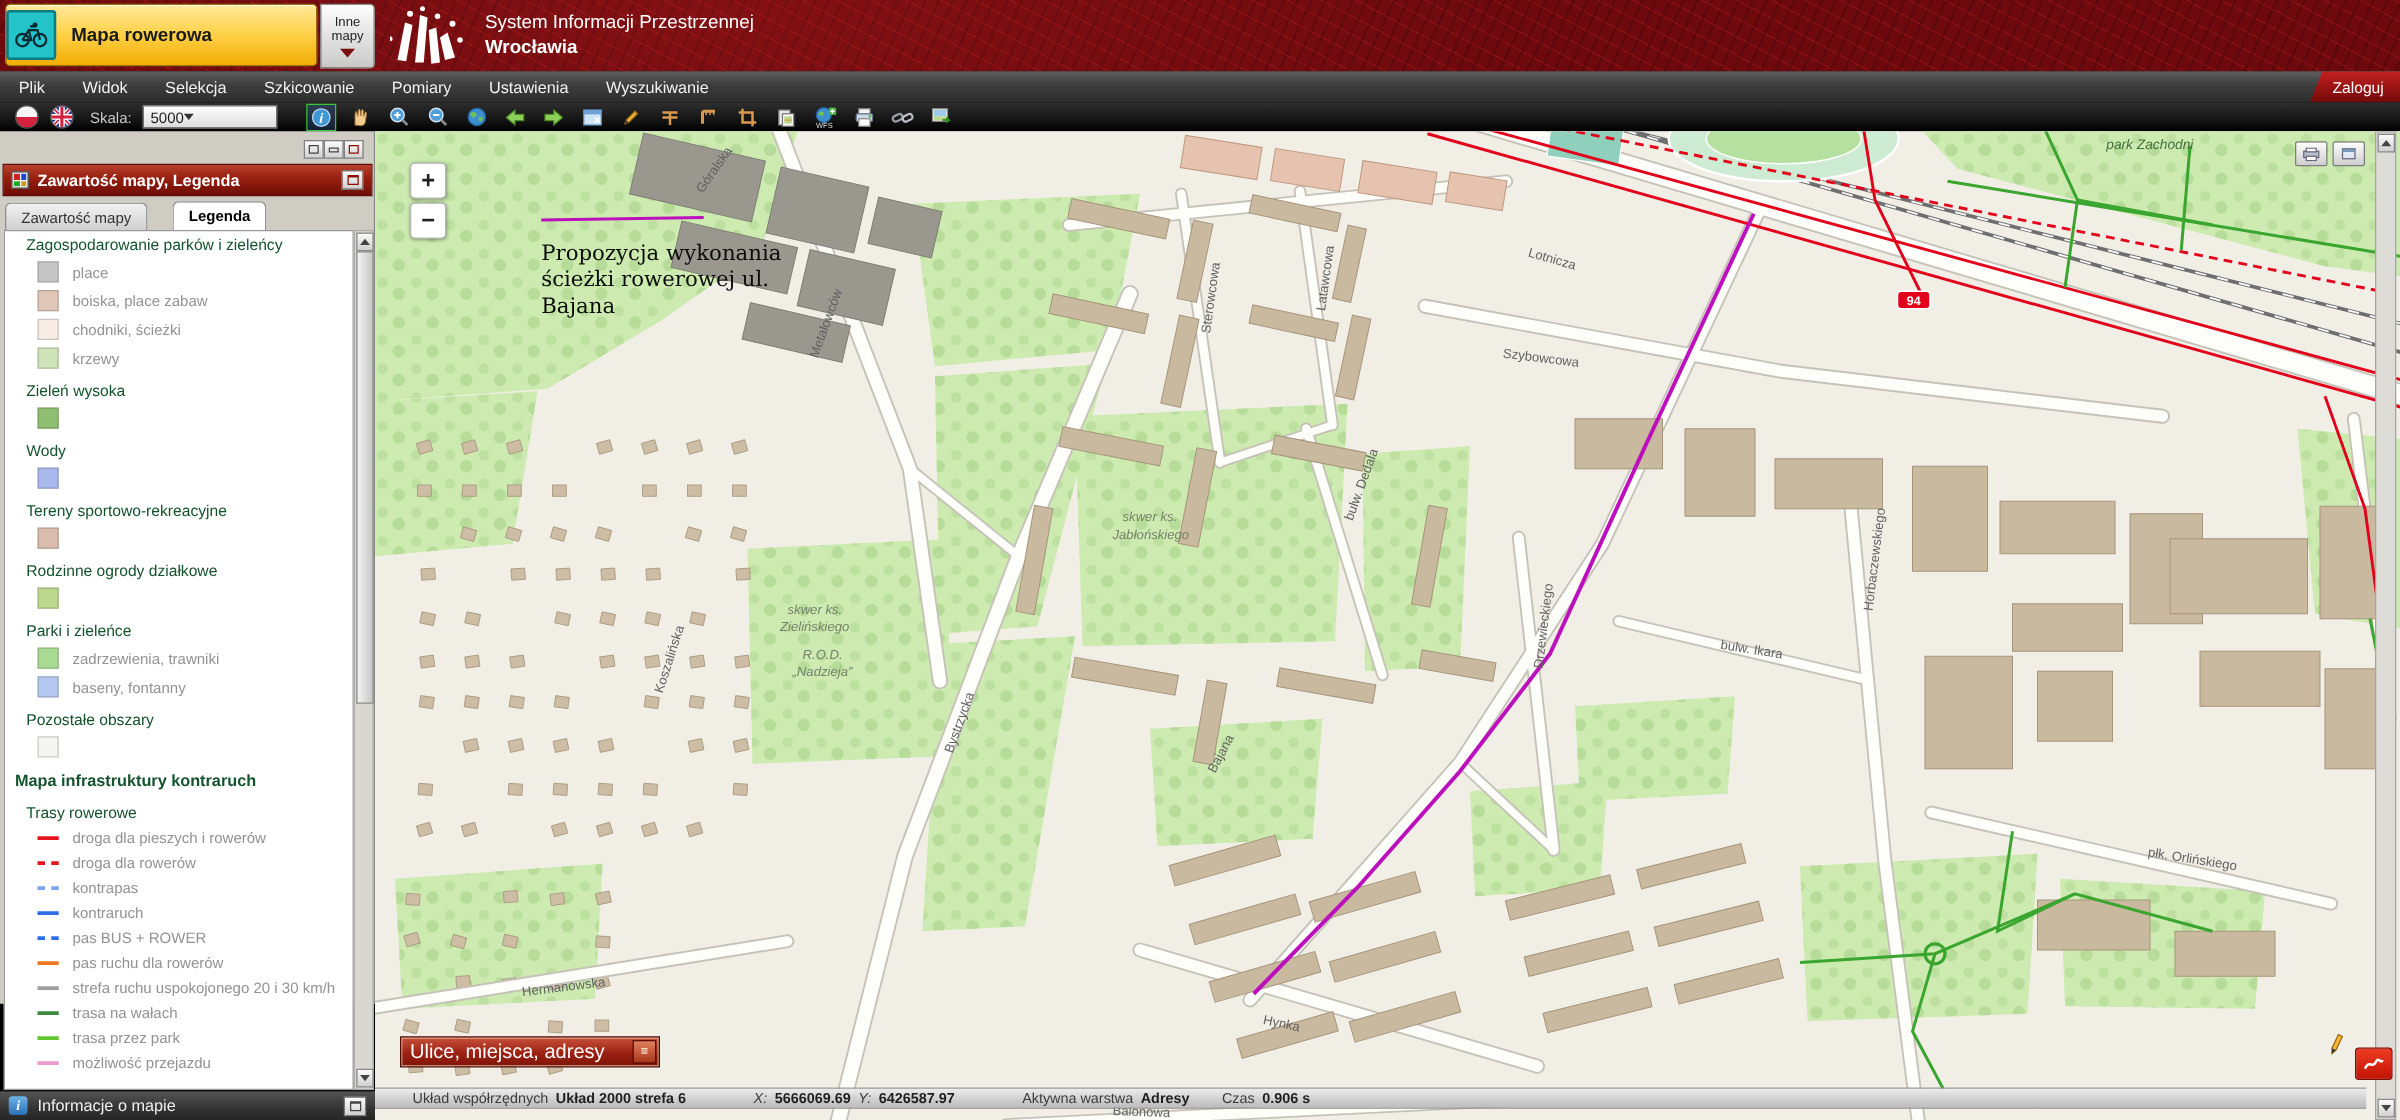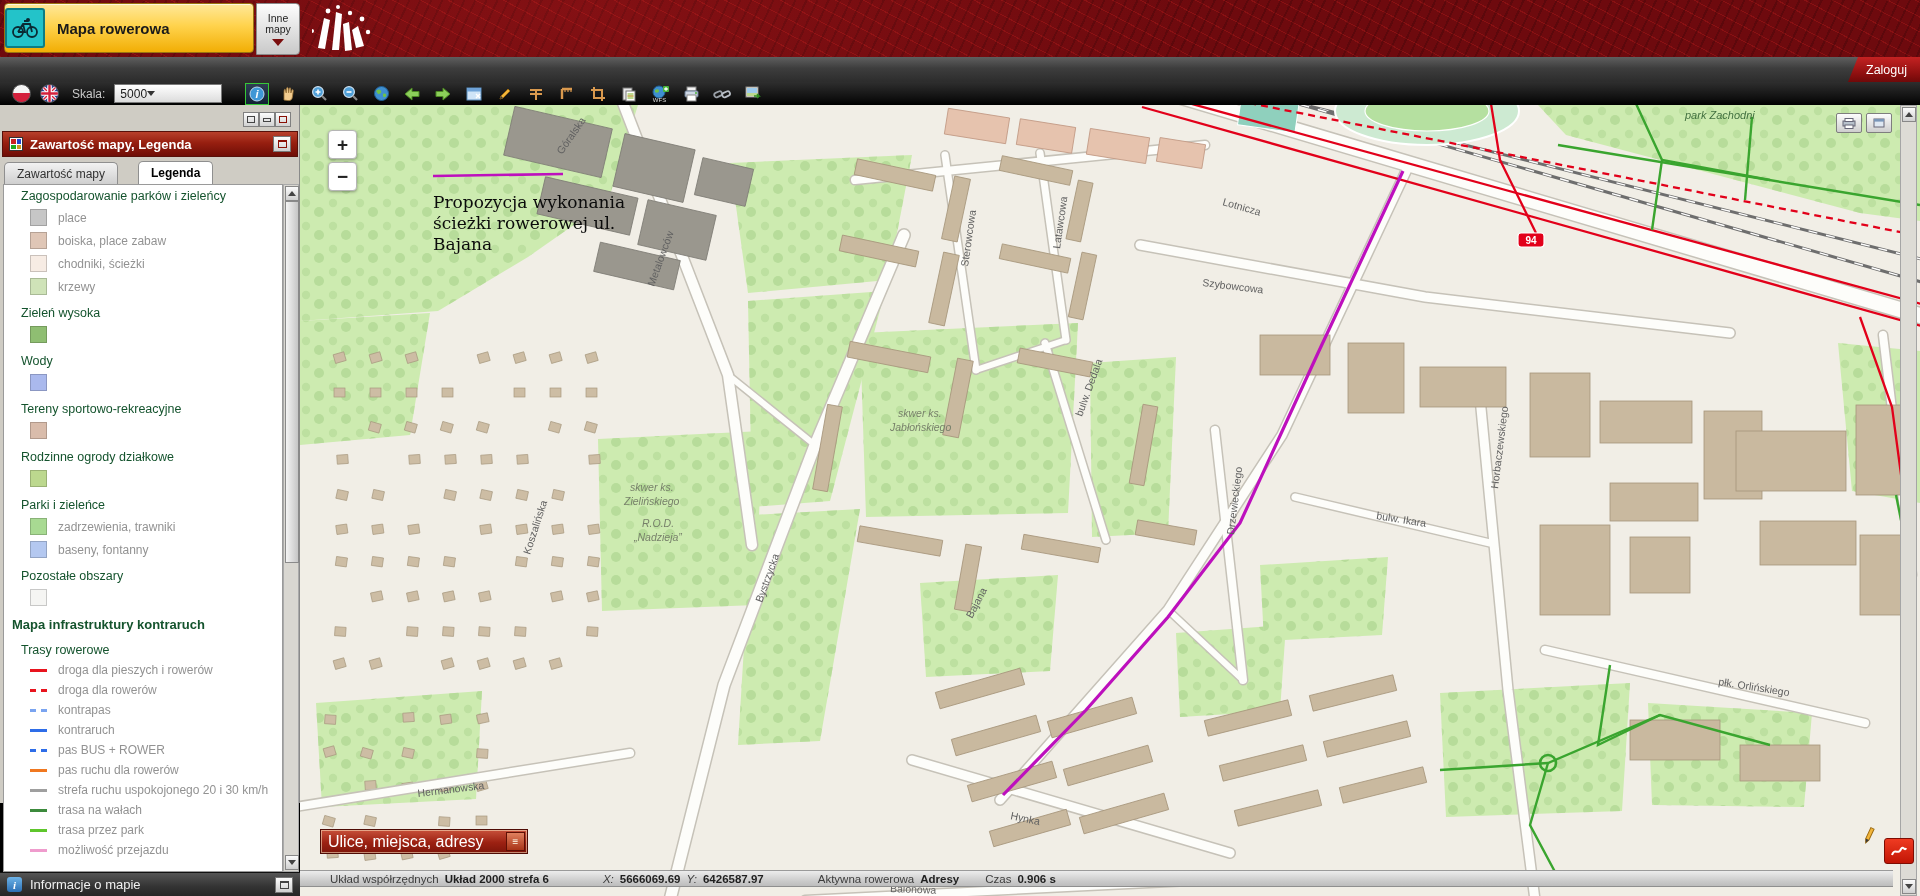--- a/index.html
+++ b/index.html
@@ -149,24 +149,37 @@
         <path d="M44,44 L40,26 L46,22 L52,42 Z"></path>
         <circle cx="16" cy="7" r="2.4"></circle>
           <circle cx="26" cy="3" r="2"></circle>
         <circle cx="38" cy="9" r="2.2"></circle>
           <circle cx="50" cy="15" r="2.4"></circle>
           <circle cx="56,27" cy="27" r="2"></circle>
         <circle cx="56" cy="28" r="2.2"></circle>
       </g>
     </svg>
   </div>
+  <div class="hdr-title">
+    <div class="l1">System Informacji Przestrzennej</div>
+    <div class="l2">Wrocławia</div>
+  </div>
 </div>
 
 <div class="menubar">
 
+  <div id="menu-items" style="display:flex;height:100%;">
+      <div class="menu-item">Plik</div>
+      <div class="menu-item">Widok</div>
+      <div class="menu-item">Selekcja</div>
+      <div class="menu-item">Szkicowanie</div>
+      <div class="menu-item">Pomiary</div>
+      <div class="menu-item">Ustawienia</div>
+      <div class="menu-item">Wyszukiwanie</div>
+    </div>
   <div class="login-tab">
     <span>Zaloguj</span>
   </div>
 </div>
 
 <div class="toolbar">
   <span class="flag flag-pl"></span>
   <span class="flag flag-uk">
     <svg width="17" height="17" viewBox="0 0 17 17">
       <circle cx="8.5" cy="8.5" r="8.5" fill="#2a3f8f"></circle>
@@ -780,18 +793,18 @@
 
 <div class="statusbar">
   <span>Układ współrzędnych</span>
   <b>Układ 2000 strefa 6</b>
   <span class="gap"></span>
   <span class="xy">X:</span>
   <b>5666069.69</b>
   <span class="xy">Y:</span>
   <b>6426587.97</b>
   <span class="gap"></span>
-  <span>Aktywna rowerowa</span>
+  <span>Aktywna warstwa</span>
   <b>Adresy</b>
   <span style="width:14px"></span>
   <span>Czas</span>
   <b>0.906 s</b>
 </div>
 
 </body></html>

